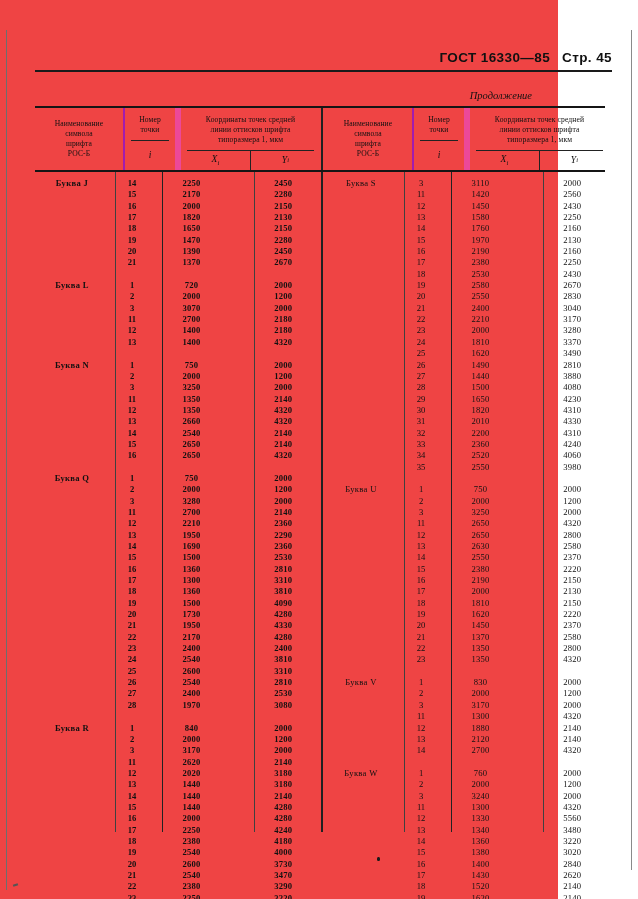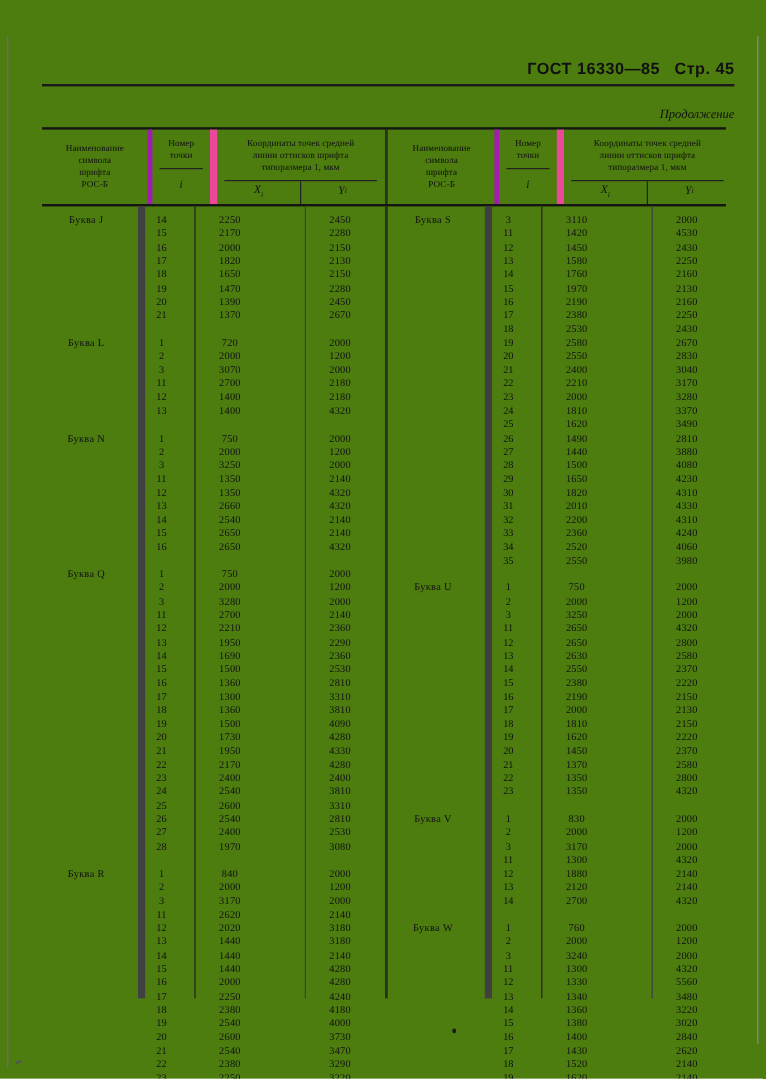--- a/index.html
+++ b/index.html
@@ -13,23 +13,23 @@
     height: 899px;
     position: relative;
     font-family: "Liberation Serif", serif;
     color: #111111;
     overflow: hidden;
   }
 
   .page {
     position: absolute;
     left: 0; top: 0;
-    width: 638px;
+    width: 558px;
     height: 899px;
-    background: #4d7c0f;
+    background: #ef4444;
   }
 
   
   .edge-left {
     position: absolute;
     left: 6px; top: 30px;
     width: 1px; height: 860px;
     background: #6e6e6e;
   }
   .edge-right {
@@ -117,21 +117,21 @@
     flex-direction: column;
     letter-spacing: 0.1px;
   }
   .hdr .c-name {
     width: 88px;
     justify-content: center;
     padding: 0 4px;
   }
   .hdr .c-num {
     width: 52px;
-    border-left: 4px solid #a21caf;
+    border-left: 2px solid #a21caf;
   }
   .hdr .c-coord {
     width: 145px;
     border-left: 6px solid #ec4899;
   }
   .hdr .top-part {
     padding: 7px 3px 0 3px;
     flex: 0 0 auto;
   }
   .hdr .sym-rule {
@@ -179,29 +179,29 @@
     display: flex;
     width: 570px;
     height: 660px;
     box-sizing: border-box;
   }
   .body-half {
     position: relative;
     display: flex;
     height: 100%;
   }
-  .body-half.left  { width: 285px; }
+  .body-half.left  { width: 285px; font-weight: bold; }
   .body-half.right { width: 285px; }
 
   .col {
     box-sizing: border-box;
     position: relative;
   }
   .col-name { width: 88px; }
-  .col-num  { width: 52px; border-left: 6px solid #404040; }
+  .col-num  { width: 52px; border-left: 1px solid #404040; }
   .col-x    { width: 72px; border-left: 1px solid #222; }
   .col-y    { width: 73px; border-left: 1px solid #404040; margin-left: 26px; }
 
   .rows {
     padding-top: 6px;
   }
   .row {
     height: 11.35px;
     line-height: 11.35px;
     font-family: "Liberation Serif", serif;
@@ -1653,21 +1653,21 @@
                 <div class="val-cell">1620</div>
               </div>
             </div>
         </div>
         <div class="col col-y">
           <div class="rows" id="right-ys">
               <div class="row">
                 <div class="val-cell">2000</div>
               </div>
               <div class="row">
-                <div class="val-cell">4530</div>
+                <div class="val-cell">2560</div>
               </div>
               <div class="row">
                 <div class="val-cell">2430</div>
               </div>
               <div class="row">
                 <div class="val-cell">2250</div>
               </div>
               <div class="row">
                 <div class="val-cell">2160</div>
               </div>

